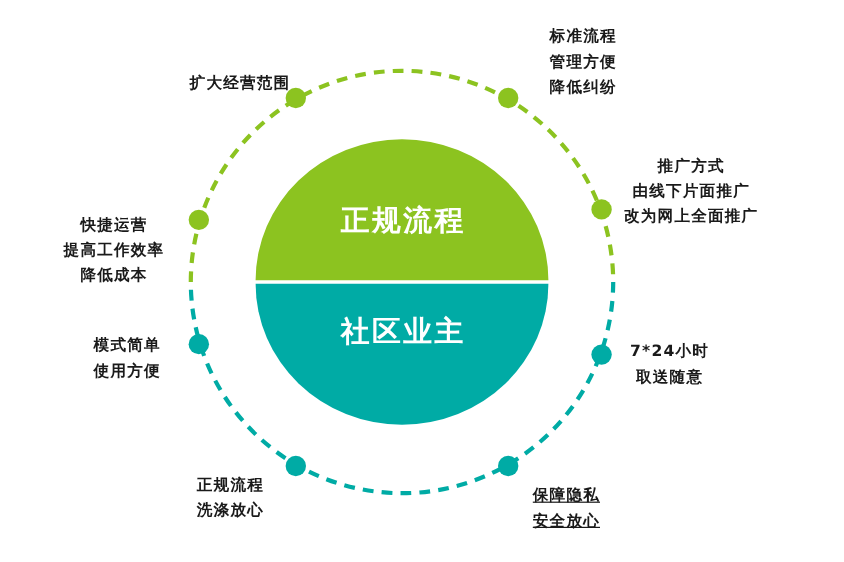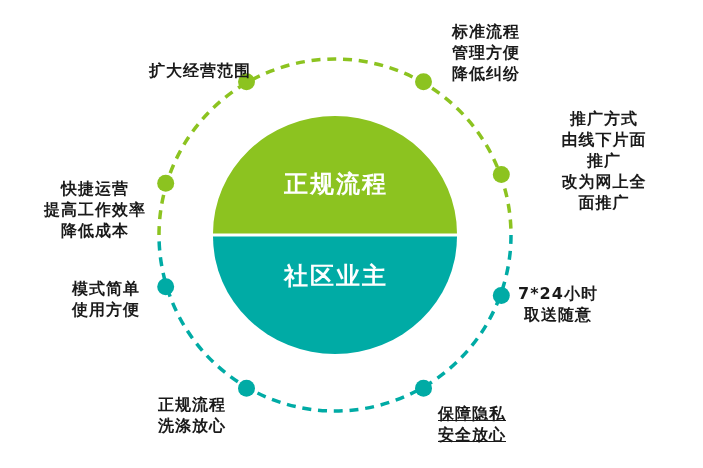--- a/index.html
+++ b/index.html
@@ -20,39 +20,39 @@
     left: 0;
     top: 0;
   }
   .label {
     position: absolute;
     transform: translate(-50%, -50%);
     text-align: center;
     white-space: pre-line;
     color: #1a1a1a;
     font-weight: bold;
-    font-size: 16px;
+    font-size: 13px;
     line-height: 21px;
     letter-spacing: 1px;
   }
   .center-label {
     position: absolute;
     transform: translate(-50%, -50%);
     text-align: center;
     color: #ffffff;
     font-weight: bold;
     font-size: 24px;
     line-height: 28px;
     letter-spacing: 2px;
     white-space: nowrap;
   }
   
   .c-expand  { left: 168px; top: 70px; margin-left: 32px;  }
   .c-standard{ left: 486px; top: 52px;  }
-  .c-promo   { left: 604px; top: 160px; }
+  .c-promo   { left: 576px; top: 160px; }
   .c-fast    { left: 95px;  top: 187px; margin-top: 22px; }
   .c-simple  { left: 106px; top: 299px; }
   .c-formal  { left: 192px; top: 415px; }
   .c-hours   { left: 558px; top: 304px; }
   .c-privacy { left: 472px; top: 424px; text-decoration: underline; }
   
   .center-top    { left: 336px; top: 184px; }
   .center-bottom { left: 336px; top: 276px; }
 </style>
 </head>

